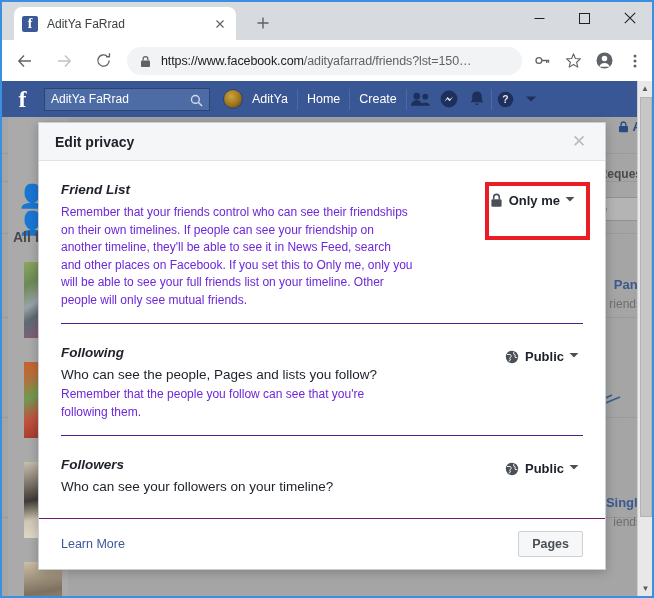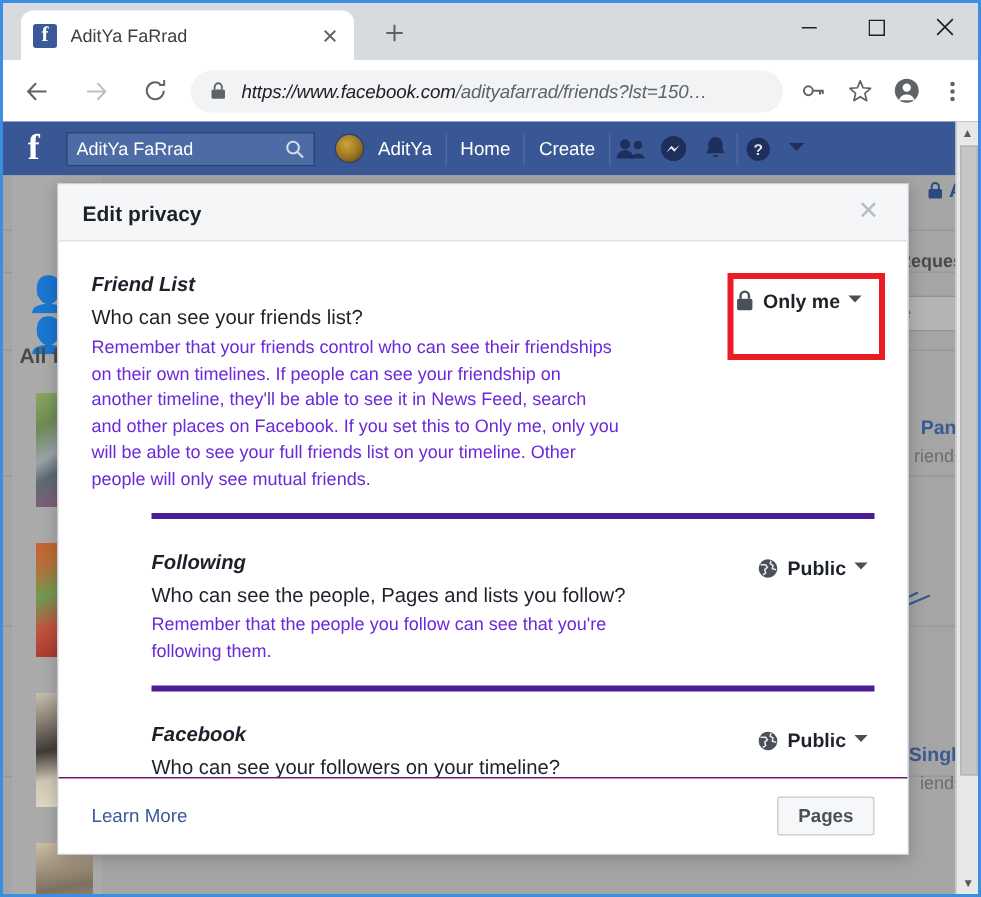--- a/index.html
+++ b/index.html
@@ -49,21 +49,21 @@
     position: absolute; right: 0; top: 0; height: 32px; display: flex;
   }
   .win-btn {
     width: 45px; height: 32px; display: flex; align-items: center;
     justify-content: center; color: #202124; font-size: 13px;
   }
   .win-btn svg { display: block; }
 
   .chrome-nav {
     position: absolute; left: 0; top: 38px; width: 650px; height: 41px;
-    background: #ffffff; display: flex; align-items: center; font-style: italic;
+    background: #ffffff; display: flex; align-items: center;
   }
   .navbtn {
     width: 32px; height: 32px; margin-left: 7px; flex: none;
     display: flex; align-items: center; justify-content: center; color: #5f6368;
   }
   .navbtn.disabled { color: #bdc1c6; }
   .urlbar {
     flex: 1; height: 28px; margin: 0 6px 0 8px; background: #f1f3f4;
     border-radius: 14px; display: flex; align-items: center; padding: 0 12px;
   }
@@ -194,21 +194,21 @@
   }
   .modal-close {
     width: 20px; height: 20px; color: #b8bcc3; font-size: 17px;
     text-align: center; line-height: 19px; font-family: "DejaVu Sans", sans-serif;
   }
   .modal-body { padding: 0 22px; }
 
   .section {
     position: relative; padding: 21px 0 14px 0;
   }
-  .section + .section { border-top: 4px solid #4c1d95; margin-left: 40px; }
+  .section + .section { border-top: 1px solid #4c1d95; }
   .sec-title {
     font-size: 13.5px; font-weight: bold; color: #1d2129; margin-bottom: 7px; font-style: italic;
   }
   .sec-q {
     font-size: 13.5px; color: #1d2129; margin-bottom: 4px; max-width: 390px;
   }
   .sec-desc {
     font-size: 12px; color: #6d28d9; line-height: 17.5px; max-width: 352px;
   }
   .aud {
@@ -438,21 +438,20 @@
   <div class="modal">
     <div class="modal-head">
       <div class="modal-title">Edit privacy</div>
       <div class="modal-close">✕</div>
     </div>
 
     <div class="modal-body">
 
       <div class="section">
         <div class="sec-title">Friend List</div>
-        <div class="sec-q">Who can see your friends list?</div>
         <div class="sec-desc">Remember that your friends control who can see their friendships on their own timelines. If people can see your friendship on another timeline, they'll be able to see it in News Feed, search and other places on Facebook. If you set this to Only me, only you will be able to see your full friends list on your timeline. Other people will only see mutual friends.</div>
         <div class="aud aud-friendlist">
           <span>
             <svg class="lock-ico" width="13" height="15" viewBox="0 0 13 15">
                 <rect x="1.4" y="6.2" width="10.2" height="7.6" rx="1.2" fill="#4b4f56"></rect>
                 <path d="M3.7 6.2 V4.2 a2.8 2.8 0 0 1 5.6 0 V6.2" stroke="#4b4f56" stroke-width="1.6" fill="none"></path>
               </svg>
           </span>
           <span class="lbl">Only me</span>
           <span class="chev">
@@ -478,21 +477,21 @@
           <span class="lbl">Public</span>
           <span class="chev">
             <svg width="10" height="7" viewBox="0 0 10 7">
                 <path d="M0.6 1 L5 5.6 L9.4 1 Z" fill="#4b4f56"></path>
               </svg>
           </span>
         </div>
       </div>
 
       <div class="section">
-        <div class="sec-title">Facebook</div>
+        <div class="sec-title">Followers</div>
         <div class="sec-q">Who can see your followers on your timeline?</div>
         <div class="aud aud-followers">
           <span>
             <svg class="globe-ico" width="14" height="14" viewBox="0 0 14 14">
                 <circle cx="7" cy="7" r="6.2" fill="#4b4f56"></circle>
                 <path d="M2 4.5 h3.4 l1.2 1.8 -1.8 1.4 0.6 2.4 -1.8 1.1" stroke="#e9ebee" stroke-width="1" fill="none"></path>
                 <path d="M9 1.8 l-0.6 2 1.9 1.1 -0.4 2.3 2.4 0.6" stroke="#e9ebee" stroke-width="1" fill="none"></path>
               </svg>
           </span>
           <span class="lbl">Public</span>

